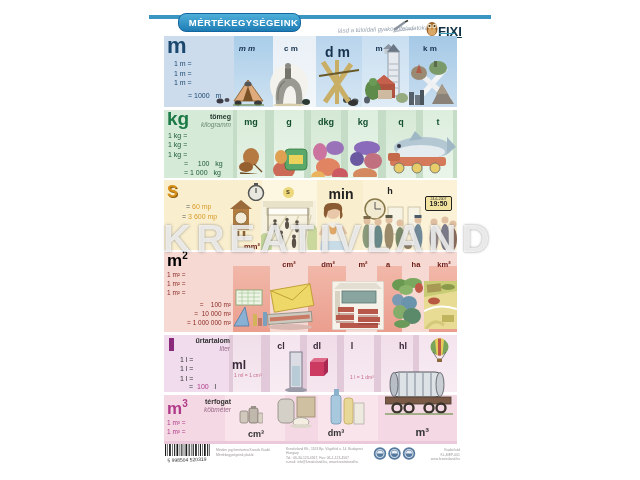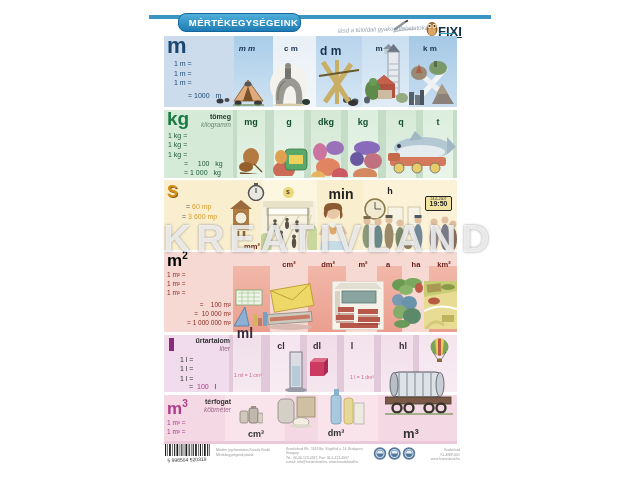--- a/index.html
+++ b/index.html
@@ -48,21 +48,21 @@
 <div class="abs" style="left:362px;top:36px;width:47px;height:71px;background:linear-gradient(#c9dff1,#e0ecf6);"></div>
 <div class="abs" style="left:409px;top:36px;width:48px;height:71px;background:linear-gradient(#a5c9e6,#c8ddEf);"></div>
 
 <div class="abs" style="left:167px;top:33px;font-weight:bold;font-size:22px;color:#1c4870;">m</div>
 
 <div class="abs" style="left:174px;top:59px;font-size:7px;color:#1c4870;line-height:9.6px;">1 m =<br>1 m =<br>1 m =</div>
 <div class="abs" style="left:188px;top:92px;font-size:7px;color:#1c4870;">= 1000&nbsp;&nbsp;&nbsp;m</div>
 
 <div class="abs hdr" style="left:232px;top:44px;width:30px;text-align:center;font-size:8px;color:#16324f;font-style:italic;">m m</div>
 <div class="abs hdr" style="left:276px;top:44px;width:30px;text-align:center;font-size:8px;color:#16324f;">c m</div>
-<div class="abs hdr" style="left:320px;top:44px;width:30px;text-align:left;font-size:12px;color:#16324f;">d m</div>
+<div class="abs hdr" style="left:320px;top:44px;width:30px;text-align:right;font-size:14px;color:#16324f;">d m</div>
 <div class="abs hdr" style="left:366px;top:44px;width:26px;text-align:center;font-size:8px;color:#16324f;">m</div>
 
 <svg class="abs" style="left:383px;top:44px;" width="11" height="10">
       <polygon points="5.5,0 11,5 0,5" fill="#8a94a0"></polygon>
       <rect x="1.5" y="5" width="8" height="5" fill="#c2cad2"></rect>
     </svg>
 
 <svg class="abs" style="left:216px;top:96px;" width="14" height="9">
       <ellipse cx="4" cy="5" rx="3.5" ry="2.5" fill="#3a3a44"></ellipse>
       <ellipse cx="11" cy="4" rx="2.5" ry="2" fill="#4a4a54"></ellipse>
@@ -392,21 +392,21 @@
 
 <div class="abs" style="left:169px;top:337.5px;width:4.5px;height:13px;background:#8a2a7a;"></div>
 
 <div class="abs" style="left:186px;top:337px;width:44px;text-align:right;font-weight:bold;font-size:7px;color:#333;">űrtartalom</div>
 
 <div class="abs" style="left:196px;top:344.5px;width:34px;text-align:right;font-style:italic;font-size:6.5px;color:#9a6a8a;">liter</div>
 
 <div class="abs" style="left:180px;top:355px;font-size:7px;color:#333;line-height:9.4px;">1 l =<br>1 l =<br>1 l =</div>
 <div class="abs" style="left:189px;top:383px;font-size:7px;color:#333;">=&nbsp;&nbsp;<span style="color:#b03a8a;">100</span>&nbsp;&nbsp;&nbsp;l</div>
 
-<div class="abs hdr" style="left:232px;top:325px;width:26px;text-align:center;font-size:14px;color:#3a2a3a;">ml</div>
+<div class="abs hdr" style="left:232px;top:358px;width:26px;text-align:left;font-size:12px;color:#3a2a3a;">ml</div>
 <div class="abs hdr" style="left:268px;top:341px;width:26px;text-align:center;font-size:9px;color:#3a2a3a;">cl</div>
 <div class="abs hdr" style="left:304px;top:341px;width:26px;text-align:center;font-size:9px;color:#3a2a3a;">dl</div>
 <div class="abs hdr" style="left:340px;top:341px;width:24px;text-align:center;font-size:9px;color:#3a2a3a;">l</div>
 <div class="abs hdr" style="left:392px;top:341px;width:22px;text-align:center;font-size:9px;color:#3a2a3a;">hl</div>
 
 <div class="abs" style="left:234px;top:372px;font-size:5px;color:#c66a8a;">1 ml = 1 cm³</div>
 
 <div class="abs" style="left:350px;top:374px;font-size:5px;color:#c66a8a;">1 l = 1 dm³</div>
 
 <svg class="abs" style="left:284px;top:350px;" width="24" height="42">
@@ -438,21 +438,21 @@
 <div class="abs" style="left:167px;top:397.5px;font-weight:bold;font-size:17px;color:#b03a8a;">m<sup style="font-size:10px;">3</sup></div>
 
 <div class="abs" style="left:191px;top:398px;width:40px;text-align:right;font-weight:bold;font-size:7px;color:#333;">térfogat</div>
 
 <div class="abs" style="left:191px;top:405.5px;width:40px;text-align:right;font-style:italic;font-size:6.5px;color:#9a6a8a;">köbméter</div>
 
 <div class="abs" style="left:167px;top:419px;font-size:6.5px;color:#b03a8a;line-height:8.6px;">1 m³ =<br>1 m³ =</div>
 
 <div class="abs hdr" style="left:242px;top:429px;width:28px;text-align:center;font-size:9px;color:#333;">cm³</div>
 <div class="abs hdr" style="left:321px;top:428px;width:30px;text-align:center;font-size:9px;color:#333;">dm³</div>
-<div class="abs hdr" style="left:403px;top:426px;width:26px;text-align:left;font-size:13px;color:#333;">m³</div>
+<div class="abs hdr" style="left:403px;top:426px;width:26px;text-align:right;font-size:11px;color:#333;">m³</div>
 
 <svg class="abs" style="left:239px;top:406px;" width="24" height="18">
  <rect x="1" y="5" width="8" height="12" rx="2" fill="#d0c8bc" stroke="#8a8278" stroke-width="0.8"></rect>
  <rect x="10" y="2" width="9" height="15" rx="2" fill="#c0b8ac" stroke="#7a7268" stroke-width="0.8"></rect>
  <rect x="12" y="0" width="5" height="3" fill="#9a9288"></rect>
  <rect x="19" y="7" width="5" height="10" rx="1" fill="#d8d0c4" stroke="#8a8278" stroke-width="0.6"></rect>
 </svg>
 
 <svg class="abs" style="left:276px;top:396px;" width="44" height="34">
  <rect x="2" y="3" width="16" height="24" rx="5" fill="#d4d0c8" stroke="#8a867e" stroke-width="0.8"></rect>

